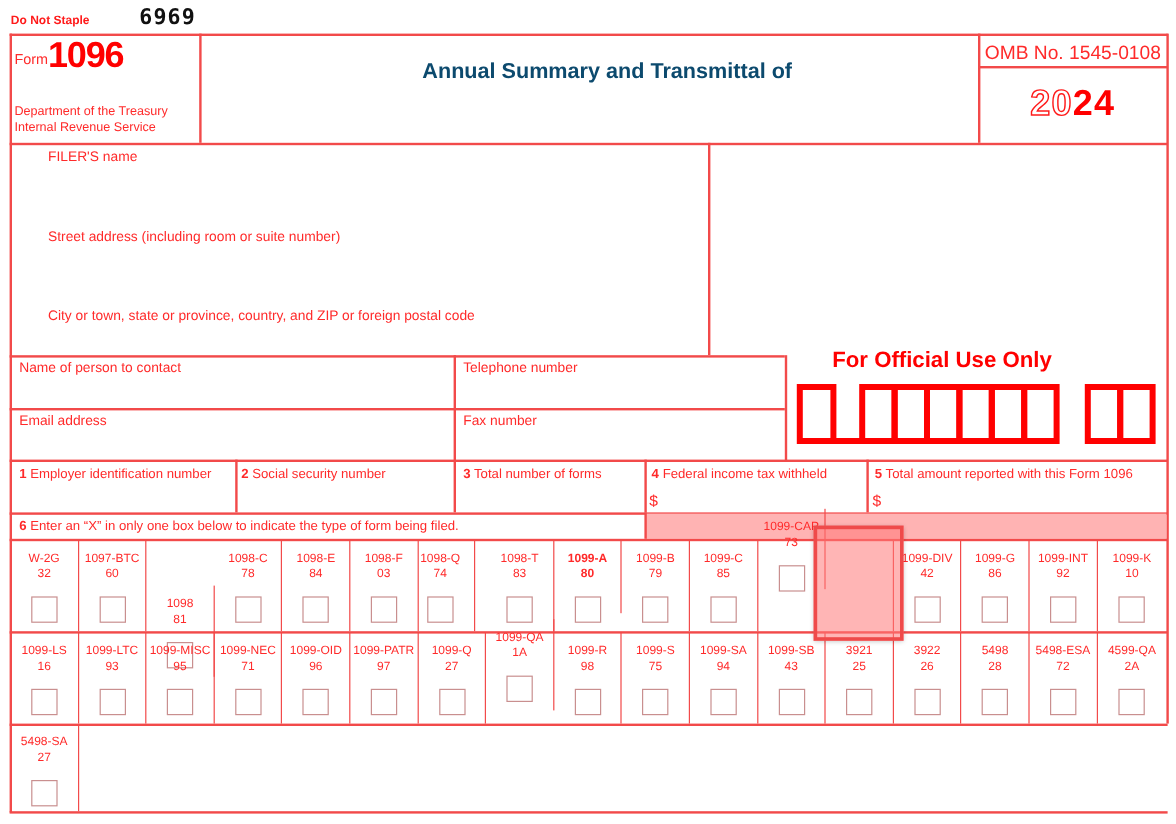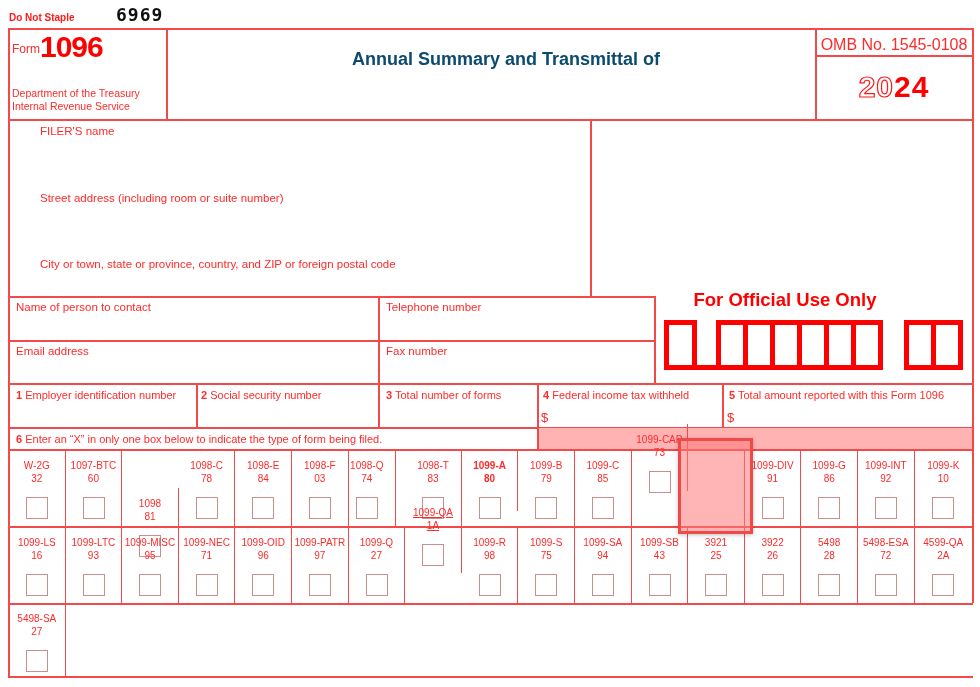--- a/index.html
+++ b/index.html
@@ -182,21 +182,21 @@
       <div style="margin-top:9px">1099-CAP</div>
       <div>73</div>
       <div class="cb" style="left:17px;top:47px;"></div>
     </div>
   <div class="cell" style="left:688.2px;top:450px;width:56.6px;height:76px;border-right:1.5px solid #f24a4a;">
       <div style="margin-top:9px"></div>
       <div></div>
     </div>
   <div class="cell" style="left:744.8px;top:450px;width:56.6px;height:76px;border-right:1.5px solid #f24a4a;">
       <div style="margin-top:9px">1099-DIV</div>
-      <div>91</div>
+      <div>42</div>
       <div class="cb" style="left:17px;top:47px;"></div>
     </div>
   <div class="cell" style="left:801.4px;top:450px;width:56.6px;height:76px;border-right:1.5px solid #f24a4a;">
       <div style="margin-top:9px">1099-G</div>
       <div>86</div>
       <div class="cb" style="left:17px;top:47px;"></div>
     </div>
   <div class="cell" style="left:858px;top:450px;width:56.6px;height:76px;border-right:1.5px solid #f24a4a;">
       <div style="margin-top:9px">1099-INT</div>
       <div>92</div>
@@ -238,21 +238,21 @@
   <div class="cell" style="left:292px;top:527px;width:56.6px;height:76px;border-right:1.5px solid #f24a4a;">
       <div style="margin-top:9px">1099-PATR</div>
       <div>97</div>
       <div class="cb" style="left:17px;top:47px;"></div>
     </div>
   <div class="cell" style="left:348.6px;top:527px;width:56.6px;height:76px;border-right:1.5px solid #f24a4a;">
       <div style="margin-top:9px">1099-Q</div>
       <div>27</div>
       <div class="cb" style="left:17px;top:47px;"></div>
     </div>
-  <div class="cell" style="left:405.2px;top:497px;width:56.6px;height:76px;border-right:1.5px solid #f24a4a;text-decoration:underline;">
+  <div class="cell" style="left:405.2px;top:516px;width:56.6px;height:76px;border-right:1.5px solid #f24a4a;">
       <div style="margin-top:9px">1099-QA</div>
       <div>1A</div>
       <div class="cb" style="left:17px;top:47px;"></div>
     </div>
   <div class="cell" style="left:461.8px;top:527px;width:56.6px;height:76px;border-right:1.5px solid #f24a4a;">
       <div style="margin-top:9px">1099-R</div>
       <div>98</div>
       <div class="cb" style="left:17px;top:47px;"></div>
     </div>
   <div class="cell" style="left:518.4px;top:527px;width:56.6px;height:76px;border-right:1.5px solid #f24a4a;">

